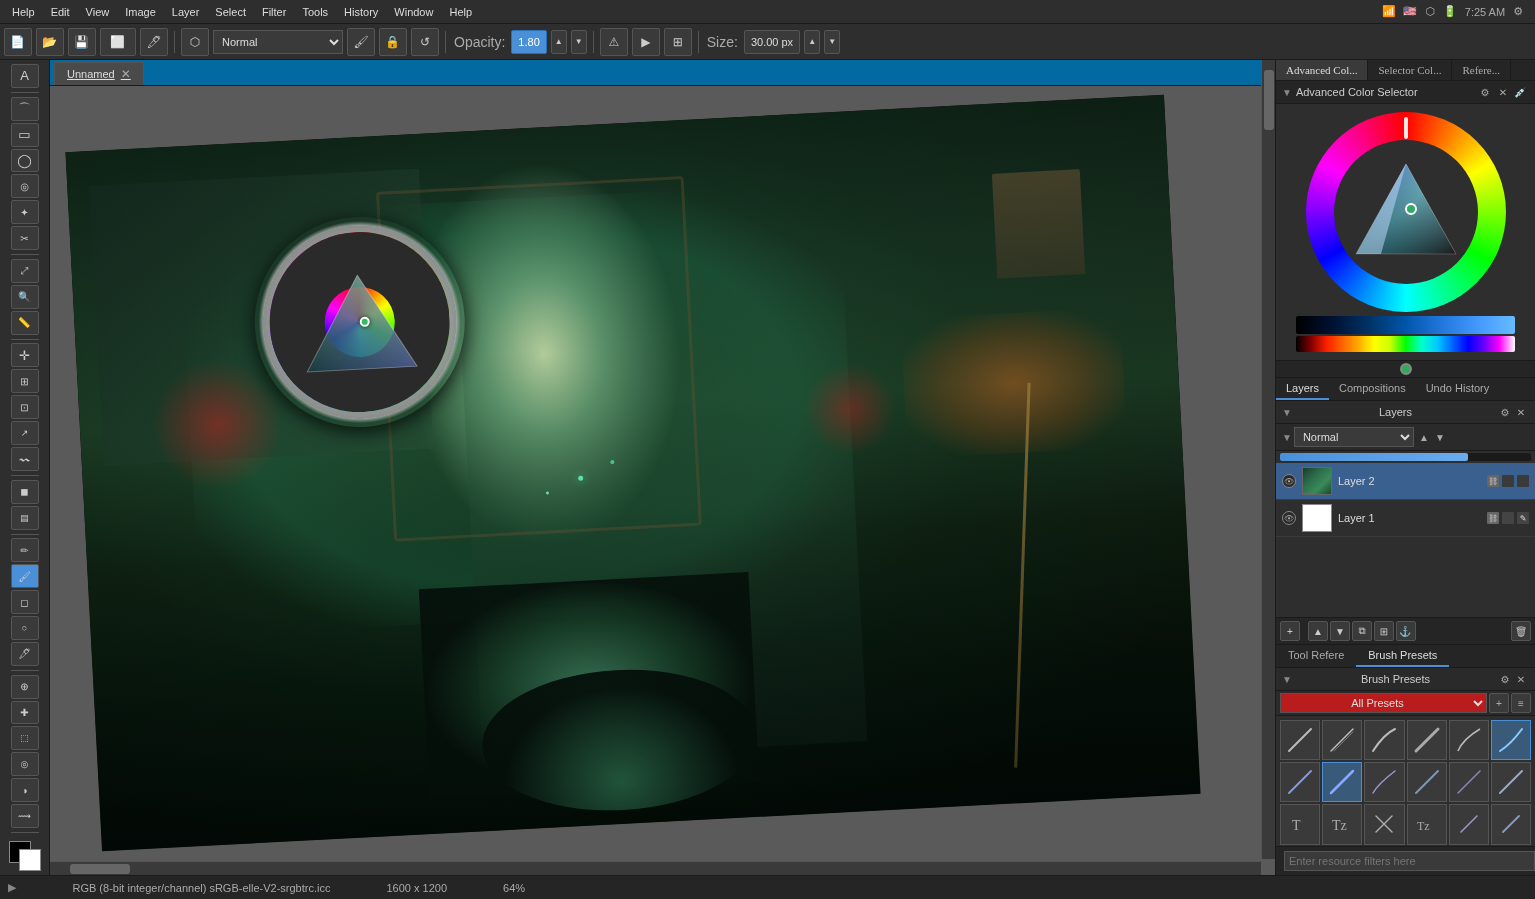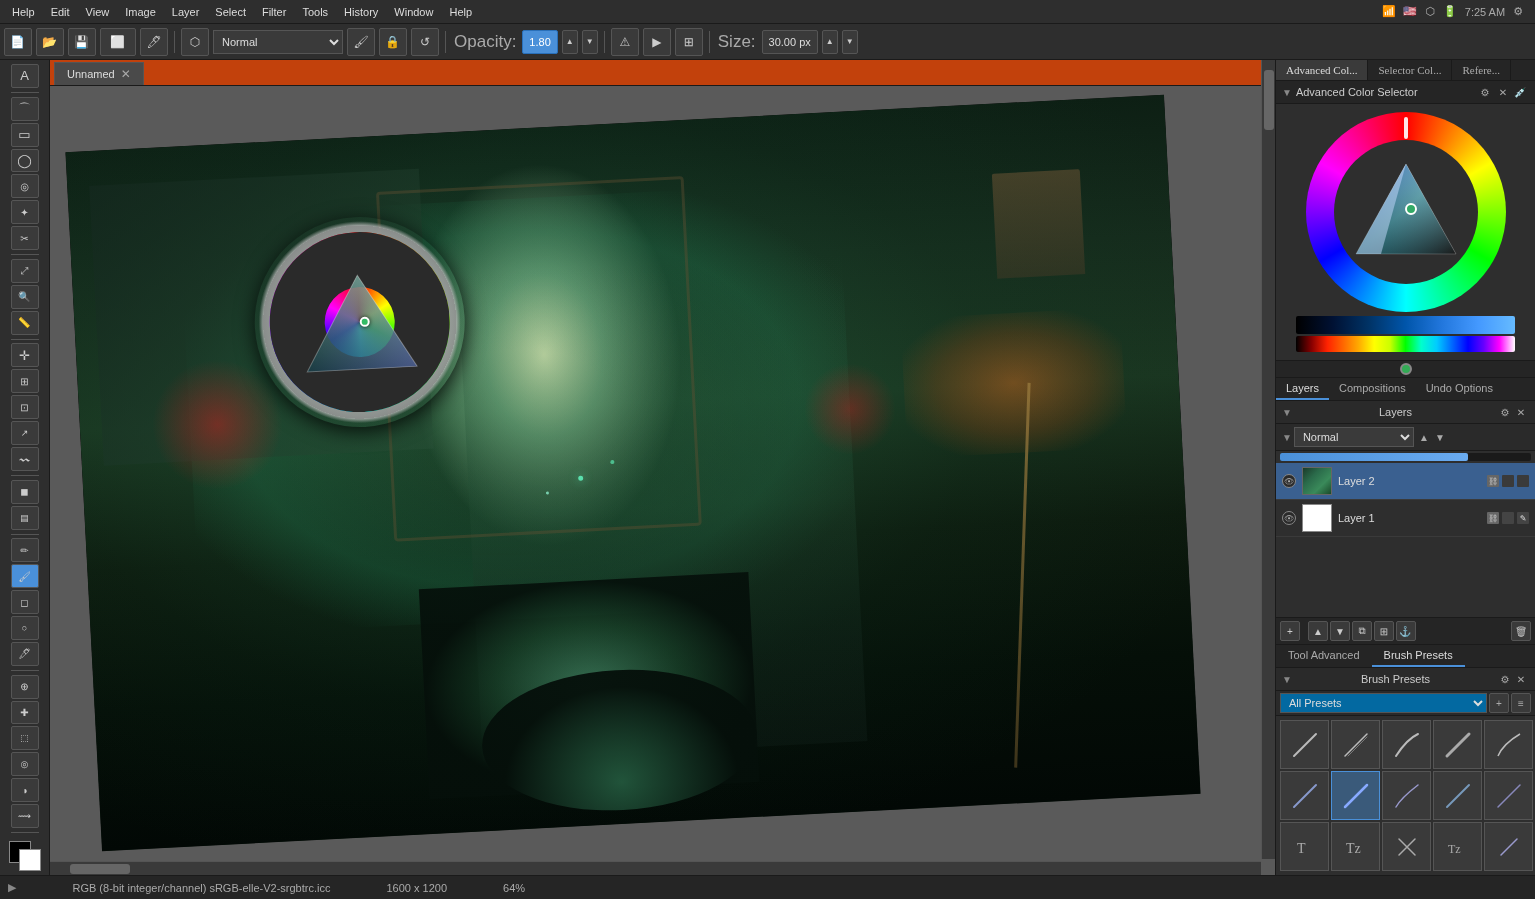--- a/index.html
+++ b/index.html
@@ -7,34 +7,34 @@
 
     
     #menubar { display: flex; align-items: center; background: #2e2e2e; height: 24px; padding: 0 4px; border-bottom: 1px solid #1a1a1a; }
     .menu-item { padding: 2px 8px; cursor: pointer; font-size: 11px; color: #ddd; }
 
     
     #toolbar { display: flex; align-items: center; background: #2e2e2e; height: 36px; padding: 0 4px; border-bottom: 1px solid #1a1a1a; gap: 4px; }
     .tool-btn { width: 28px; height: 28px; background: #3a3a3a; border: 1px solid #555; border-radius: 2px; cursor: pointer; display: flex; align-items: center; justify-content: center; font-size: 12px; color: #ccc; }
     .tool-sep { width: 1px; background: #555; height: 22px; margin: 0 2px; }
     .blend-mode-select { background: #3a3a3a; border: 1px solid #555; color: #ddd; height: 24px; padding: 0 4px; font-size: 11px; width: 130px; }
-    .toolbar-label { color: #aaa; font-size: 17px; margin: 0 2px; }
+    .toolbar-label { color: #aaa; font-size: 14px; margin: 0 2px; }
 
     
     #main-layout { display: flex; height: calc(899px - 24px - 36px - 24px); }
 
     
     #toolbox { width: 50px; background: #2e2e2e; border-right: 1px solid #1a1a1a; display: flex; flex-direction: column; align-items: center; padding: 4px 0; gap: 2px; overflow-y: auto; }
     .toolbox-btn { width: 28px; height: 28px; background: #3a3a3a; border: 1px solid #555; border-radius: 2px; cursor: pointer; display: flex; align-items: center; justify-content: center; font-size: 13px; color: #ccc; }
     .toolbox-btn:hover, .toolbox-btn.active { background: #4a90d9; }
     .toolbox-sep { width: 28px; height: 1px; background: #555; margin: 2px 0; }
 
     
     #canvas-area { flex: 1; background: #5a5a5a; position: relative; overflow: hidden; }
-    #canvas-tabs { display: flex; background: #c2410c; border-bottom: 1px solid #1a1a1a; height: 26px; align-items: flex-end; }
+    #canvas-tabs { display: flex; background: #0369a1; border-bottom: 1px solid #1a1a1a; height: 26px; align-items: flex-end; text-decoration: underline; }
     .canvas-tab { padding: 4px 12px; background: #3a3a3a; border: 1px solid #555; border-bottom: none; font-size: 11px; color: #ddd; cursor: pointer; display: flex; align-items: center; gap: 6px; margin-left: 4px; }
     .canvas-tab.active { background: #4a4a4a; }
     .tab-close { color: #aaa; cursor: pointer; font-size: 12px; }
     #canvas-content { position: absolute; top: 0; left: 0; right: 0; bottom: 0; display: flex; align-items: center; justify-content: center; overflow: hidden; }
     #painting-canvas { position: relative; width: 1100px; height: 720px; transform: rotate(-3deg); background: #1a1a1a; overflow: hidden; margin-top: 20px; margin-left: -60px; }
 
     
     #color-wheel-popup { position: absolute; top: 100px; left: 220px; width: 200px; height: 200px; z-index: 100; }
 
     
@@ -71,21 +71,21 @@
     .layer-visibility { width: 14px; height: 14px; border-radius: 50%; border: 1px solid #888; display: flex; align-items: center; justify-content: center; flex-shrink: 0; }
     .layers-toolbar { display: flex; align-items: center; padding: 3px 4px; background: #252525; border-top: 1px solid #1a1a1a; gap: 2px; }
     .layers-tb-btn { width: 20px; height: 20px; background: #3a3a3a; border: 1px solid #555; border-radius: 2px; cursor: pointer; display: flex; align-items: center; justify-content: center; font-size: 10px; color: #ccc; }
 
     
     #brush-section { height: 230px; display: flex; flex-direction: column; overflow: hidden; }
     .brush-tabs { display: flex; background: #252525; border-bottom: 1px solid #1a1a1a; }
     .brush-tab { padding: 4px 12px; font-size: 11px; color: #aaa; cursor: pointer; }
     .brush-tab.active, .brush-tab:hover { color: #ddd; border-bottom: 2px solid #4a90d9; }
     .brush-header { display: flex; align-items: center; justify-content: space-between; padding: 3px 6px; background: #2a2a2a; border-bottom: 1px solid #1a1a1a; }
-    .brush-preset-select { background: #0369a1; border: 1px solid #555; color: #ddd; height: 20px; padding: 0 4px; font-size: 11px; flex: 1; }
+    .brush-preset-select { background: #b91c1c; border: 1px solid #555; color: #ddd; height: 20px; padding: 0 4px; font-size: 11px; flex: 1; text-align: center; }
     .brush-grid { display: grid; grid-template-columns: repeat(6, 1fr); gap: 2px; padding: 4px; overflow-y: auto; flex: 1; background: #2e2e2e; }
     .brush-item { aspect-ratio: 1; background: #3a3a3a; border: 1px solid #555; cursor: pointer; display: flex; align-items: center; justify-content: center; }
     .brush-item.active { border-color: #4a90d9; background: #3a5a7a; }
     .brush-filter-input { background: #3a3a3a; border: 1px solid #555; color: #ddd; height: 20px; padding: 0 4px; font-size: 11px; width: 100%; margin: 2px 4px; }
 
     
     #statusbar { display: flex; align-items: center; height: 24px; background: #252525; border-top: 1px solid #1a1a1a; padding: 0 8px; gap: 16px; font-size: 11px; color: #aaa; }
     .status-item { color: #aaa; margin-left: 40px; }
 
     
@@ -343,21 +343,21 @@
 
       <div style="display:flex; align-items:center; justify-content:center; padding:2px; background:#252525; border-top: 1px solid #1a1a1a;">
         <div style="width:12px; height:12px; background:#33aa55; border-radius:50%; border:2px solid #888; cursor:pointer;"></div>
       </div>
     </div>
 
     <div id="layers-section">
       <div class="layers-tabs">
         <div class="layers-tab active">Layers</div>
         <div class="layers-tab">Compositions</div>
-        <div class="layers-tab">Undo Options</div>
+        <div class="layers-tab">Undo History</div>
       </div>
 
       <div class="layers-controls">
         <span style="font-size:10px; color:#888; margin-right:2px;">▼</span>
         <span style="font-size:11px; color:#ccc; flex:1; text-align:center;">Layers</span>
         <div class="panel-icon-btn">⚙</div>
         <div class="panel-icon-btn">✕</div>
       </div>
 
       <div style="display:flex; align-items:center; padding:3px 6px; background:#2a2a2a; border-bottom:1px solid #1a1a1a;">
@@ -413,21 +413,21 @@
         <div class="layers-tb-btn">⧉</div>
         <div class="layers-tb-btn">⊞</div>
         <div class="layers-tb-btn">⚓</div>
         <div style="flex:1;"></div>
         <div class="layers-tb-btn">🗑</div>
       </div>
     </div>
 
     <div id="brush-section">
       <div class="brush-tabs">
-        <div class="brush-tab">Tool Advanced</div>
+        <div class="brush-tab">Tool Refere</div>
         <div class="brush-tab active">Brush Presets</div>
       </div>
 
       <div class="brush-header">
         <span style="font-size:10px; color:#888; margin-right:2px;">▼</span>
         <span style="font-size:11px; color:#ccc; flex:1; text-align:center;">Brush Presets</span>
         <div class="panel-icon-btn">⚙</div>
         <div class="panel-icon-btn">✕</div>
       </div>
 
@@ -529,20 +529,23 @@
               <path d="M8 24 L24 8" stroke="#9999cc" stroke-width="1.5" stroke-linecap="round"></path>
             </svg>
         </div>
         <div class="brush-item">
           <svg width="32" height="32" viewBox="0 0 32 32">
               <path d="M8 24 L24 8" stroke="#8899bb" stroke-width="2" stroke-linecap="round"></path>
             </svg>
         </div>
       </div>
 
+      <div style="padding:2px 4px; background:#252525; border-top:1px solid #1a1a1a;">
+        <input type="text" class="brush-filter-input" placeholder="Enter resource filters here" style="">
+      </div>
     </div>
 
   </div>
 </div>
 
 <div id="statusbar">
   <span style="cursor:pointer; color:#888;">▶</span>
   <span class="status-item">RGB (8-bit integer/channel)  sRGB-elle-V2-srgbtrc.icc</span>
   <span class="status-item">1600 x 1200</span>
   <span class="status-item">64%</span>

